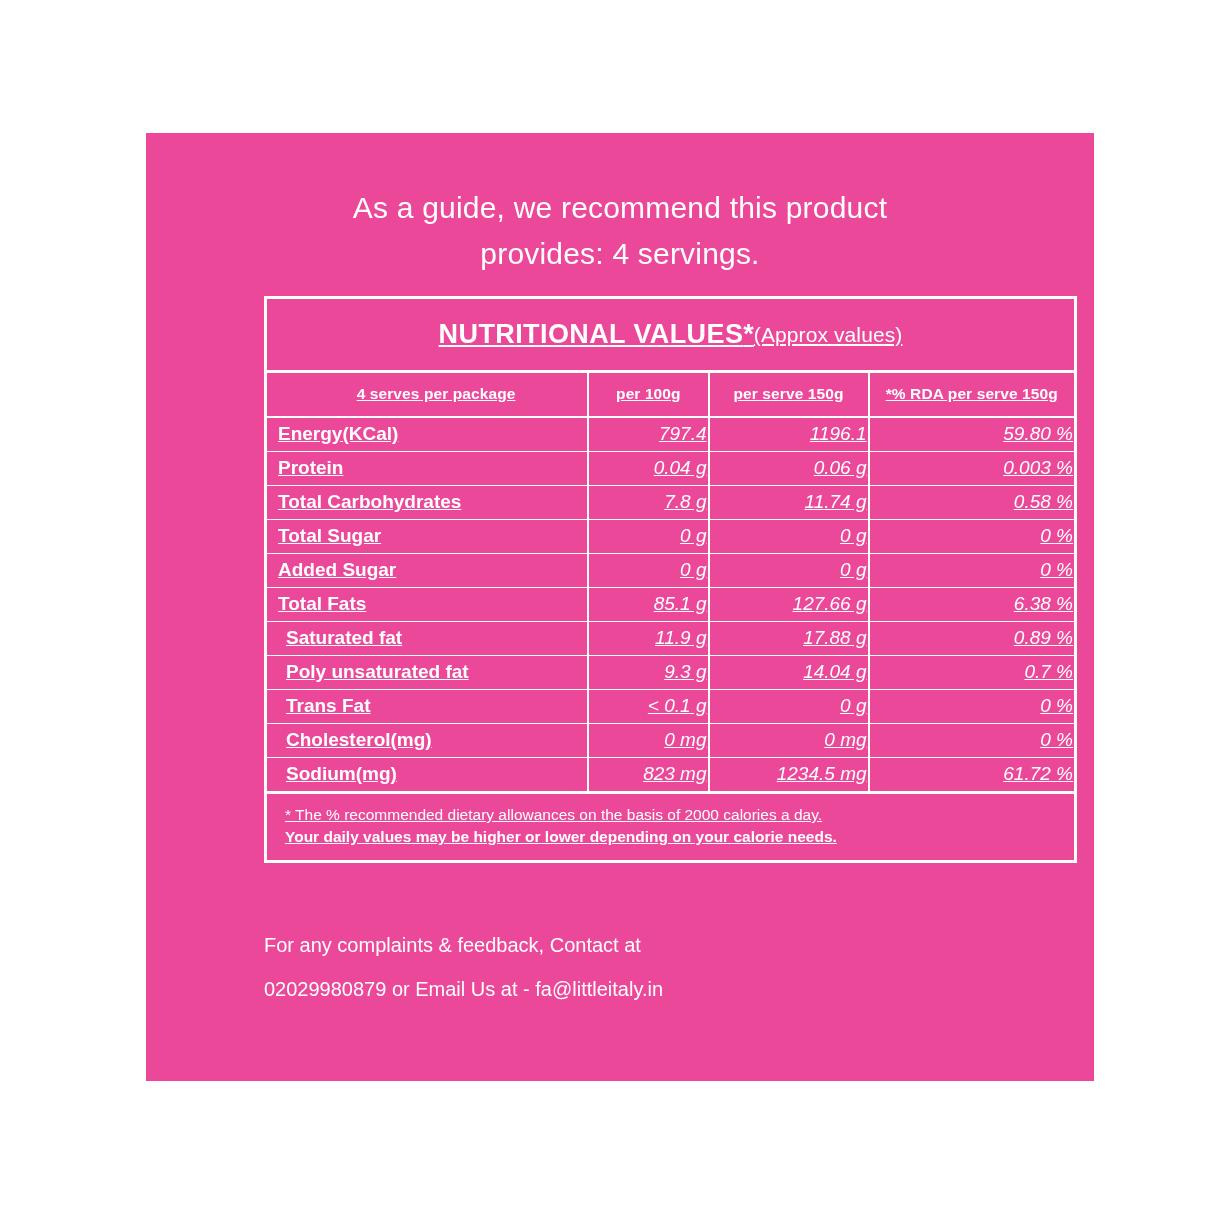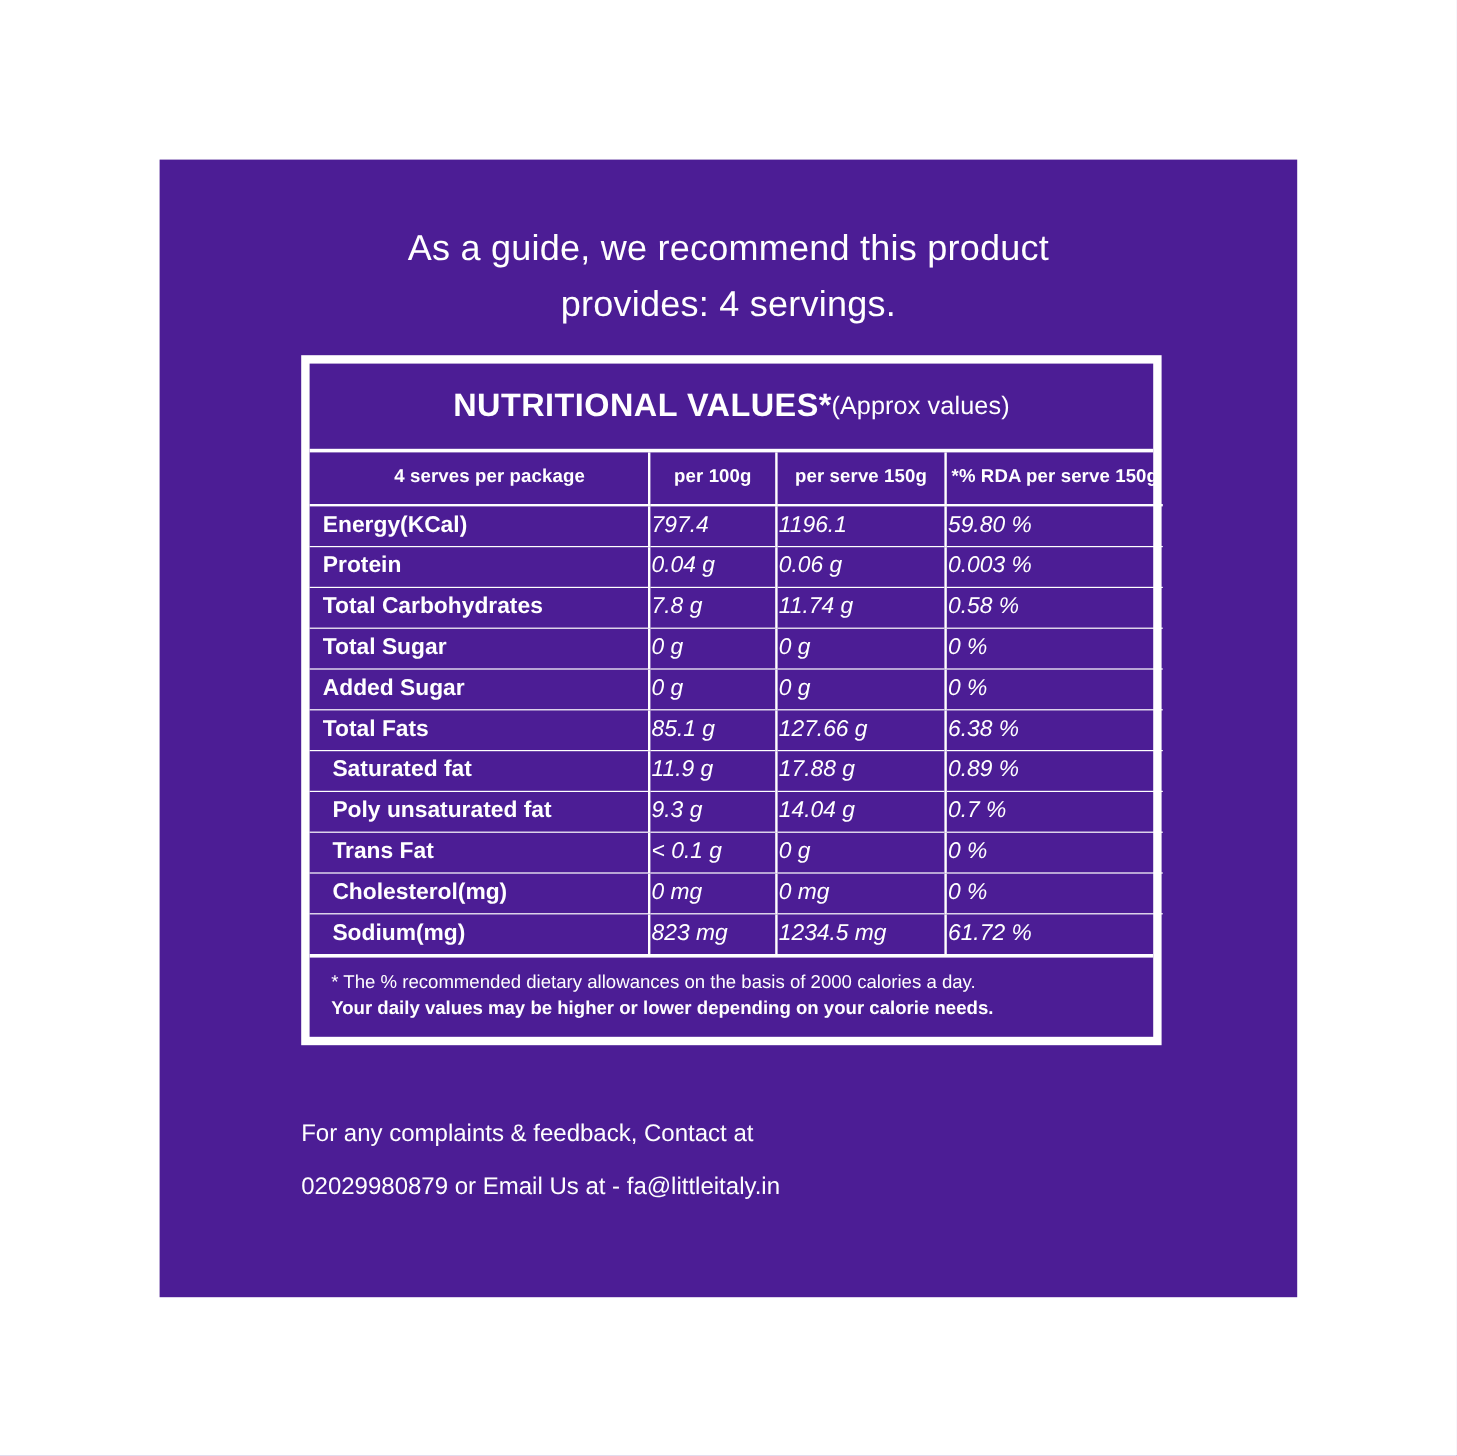--- a/index.html
+++ b/index.html
@@ -8,25 +8,25 @@
     background: #ffffff;
   }
   body {
     width: 1214px;
     height: 1213px;
     font-family: "Liberation Sans", sans-serif;
     -webkit-font-smoothing: antialiased;
   }
   .panel {
     position: absolute;
-    left: 133px;
+    left: 146px;
     top: 133px;
     width: 948px;
     height: 948px;
-    background: #4c1d95;
+    background: #ec4899;
     color: #ffffff;
     box-sizing: border-box;
   }
   .intro {
     position: absolute;
     left: 0;
     top: 52px;
     width: 948px;
     text-align: center;
     font-size: 30px;
@@ -34,23 +34,24 @@
     font-weight: 400;
     letter-spacing: 0.2px;
     color: #ffffff;
   }
   .intro-line { display: block; }
 
   .nutri-box {
     position: absolute;
     left: 118px;
     top: 163px;
-    width: 717px;
-    border: 7px solid #ffffff;
-    box-sizing: border-box;
+    width: 813px;
+    border: 3px solid #ffffff;
+    box-sizing: border-box;
+    text-decoration: underline;
   }
   .nutri-title {
     height: 74px;
     display: flex;
     align-items: center;
     justify-content: center;
     border-bottom: 3px solid #ffffff;
     box-sizing: border-box;
   }
   .nutri-title .main {
@@ -111,21 +112,21 @@
   }
   tbody tr:last-child td { border-bottom: none; }
   tbody td.label {
     text-align: left;
     font-weight: 700;
     padding-left: 11px;
     border-right: 2px solid #ffffff;
   }
   tbody td.label.indent { padding-left: 19px; }
   tbody td.num {
-    text-align: left;
+    text-align: right;
     font-style: italic;
     font-weight: 400;
     border-right: 2px solid #ffffff;
   }
   tbody td.num.last { border-right: none; }
 
   .foot {
     border-top: 3px solid #ffffff;
     padding: 10px 18px 12px 18px;
     font-size: 15.5px;

